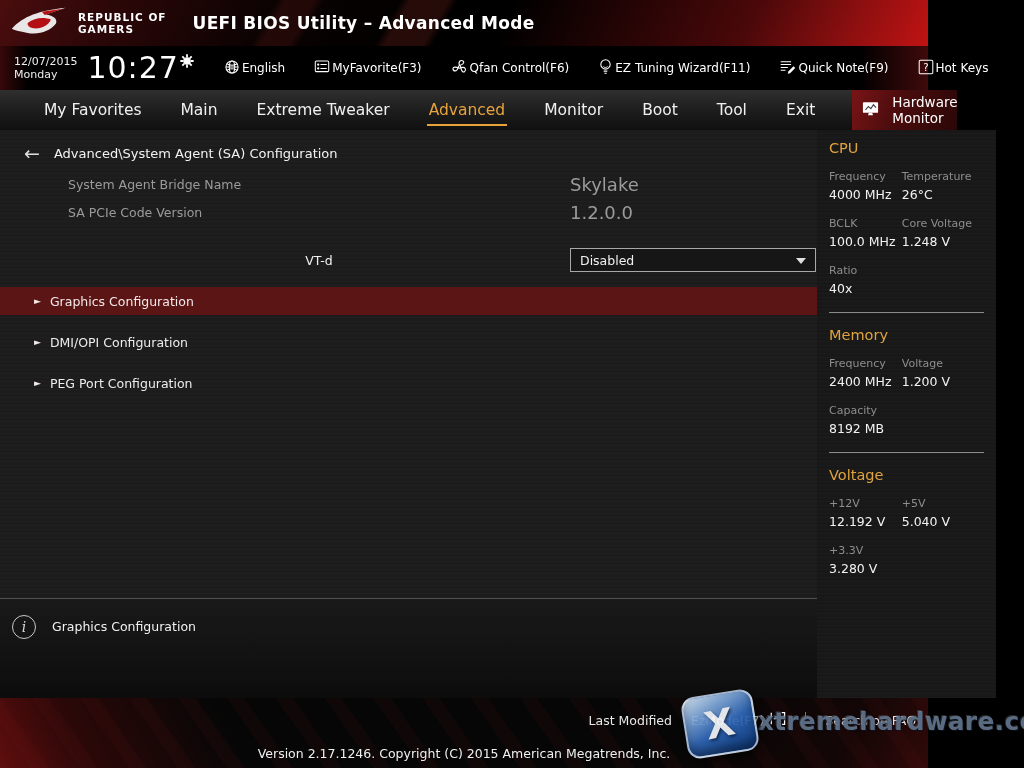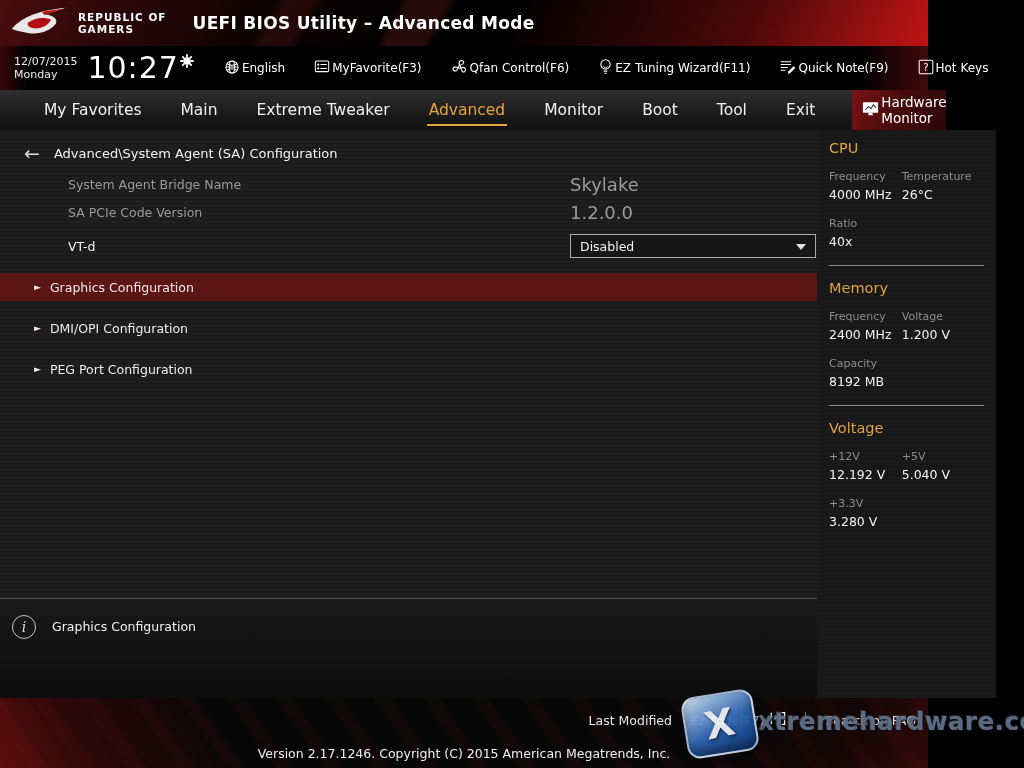--- a/index.html
+++ b/index.html
@@ -32,38 +32,38 @@
   .tb-item { display:flex; align-items:center; gap:2px; font-size:12px; color:#fff; cursor:pointer; white-space:nowrap; }
   .tb-item svg { flex:0 0 auto; }
 
   
   .navrow { height:40px; display:flex; }
   .navbar { flex:1; display:flex; align-items:center; padding-left:42px;
     background:linear-gradient(180deg, #2f2f2f 0%, #1c1c1c 55%, #101010 100%); }
   .tab { color:#f0f0f0; font-size:15.5px; margin-right:35px; padding:6px 2px 5px;
     cursor:pointer; border-bottom:2px solid transparent; white-space:nowrap; }
   .tab.active { color:#e6a33c; border-bottom-color:#e6a33c; }
-  .hwm-header { width:179px; display:flex; align-items:center; gap:2px; padding-left:10px;
+  .hwm-header { width:179px; display:flex; align-items:center; gap:13px; padding-left:10px;
     background:linear-gradient(110deg, #7a1416 0%, #4a0c0d 45%, #2b0707 100%);
     color:#fff; font-size:13.5px; }
 
   
   .bodyrow { display:flex; height:568px; }
   .main-col { width:838px; display:flex; flex-direction:column;
     background:#1c1c1c;
     background-image:repeating-linear-gradient(0deg, rgba(255,255,255,.02) 0 1px, transparent 1px 4px); }
   .content { height:468px; position:relative; }
   .crumb { display:flex; align-items:center; gap:14px; padding:14px 0 0 24px; }
   .crumb-back { color:#ddd; font-size:19px; line-height:19px; cursor:pointer; }
   .crumb-text { color:#f2f2f2; font-size:13px; }
   .prow { display:flex; align-items:center; height:24px; padding-left:68px; margin-top:4px; }
   .prow.first { margin-top:9px; }
   .prow .plabel { width:502px; font-size:12.5px; color:#9b9b9b; }
   .prow .pvalue { font-size:18px; color:#9b9b9b; }
-  .prow.setting { margin-top:8px; height:28px; }
+  .prow.setting { margin-top:22px; height:28px;text-align:center; }
   .prow.setting .plabel { color:#efefef; }
   .dropdown { width:246px; height:24px; border:1px solid #a8a8a8; background:#161616;
     display:flex; align-items:center; padding-left:9px; position:relative; cursor:pointer; }
   .dropdown .dval { color:#f0f0f0; font-size:12.5px; }
   .dropdown .caret { position:absolute; right:9px; top:9px; width:0; height:0;
     border-left:5px solid transparent; border-right:5px solid transparent; border-top:6px solid #e0e0e0; }
   .submenu { display:flex; align-items:center; height:28px; margin-top:13px; padding-left:34px;
     width:817px; cursor:pointer; }
   .submenu.selected { background:#5c1515; }
   .sm-arrow { color:#f3e9e9; font-size:9px; margin-right:9px; }
@@ -289,20 +289,30 @@
           <div class="sb-label">Frequency</div>
           <div class="sb-value">4000 MHz</div>
         </div>
         <div class="sb-cell wide">
           <div class="sb-label">Temperature</div>
           <div class="sb-value">26°C</div>
         </div>
       </div>
       <div class="sb-grid">
         <div class="sb-cell">
+          <div class="sb-label">BCLK</div>
+          <div class="sb-value">100.0 MHz</div>
+        </div>
+        <div class="sb-cell wide">
+          <div class="sb-label">Core Voltage</div>
+          <div class="sb-value">1.248 V</div>
+        </div>
+      </div>
+      <div class="sb-grid">
+        <div class="sb-cell">
           <div class="sb-label">Ratio</div>
           <div class="sb-value">40x</div>
         </div>
       </div>
       <hr class="sb-div">
 
       <div class="sb-title">Memory</div>
       <div class="sb-grid">
         <div class="sb-cell">
           <div class="sb-label">Frequency</div>

